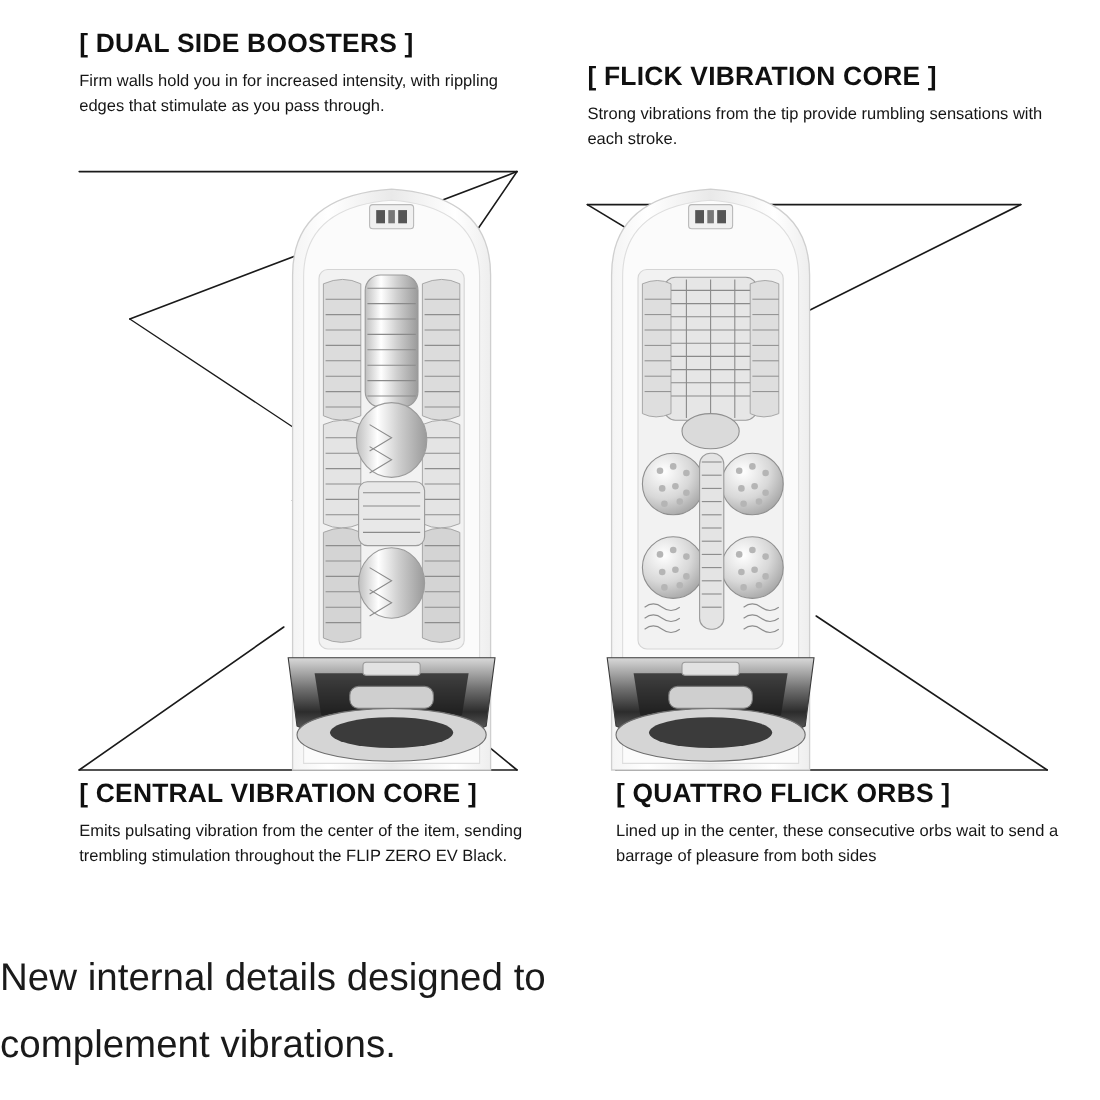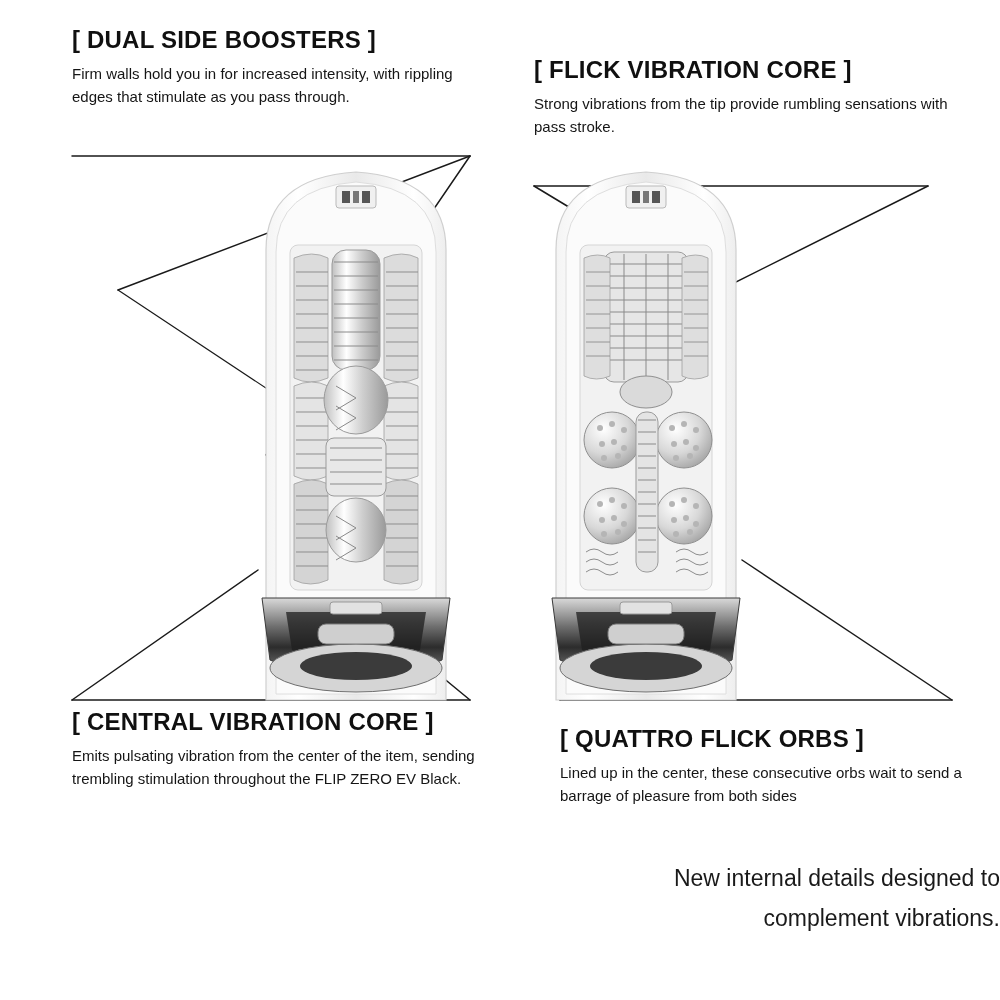--- a/index.html
+++ b/index.html
@@ -53,40 +53,39 @@
   }
   #callout-central-vibration-core {
     left: 72px;
     top: 708px;
     width: 430px;
   }
   #callout-quattro-flick-orbs {
     left: 560px;
     top: 708px;
     width: 420px;
-    margin-top: 17px;
   }
 
   
   #art {
     position: absolute;
     left: 0; top: 0;
     width: 1000px;
     height: 1000px;
     pointer-events: none;
   }
 
   
   #tagline {
     position: absolute;
     left: 0;
     top: 858px;
     width: 1000px;
-    text-align: right;
-    font-size: 23px;
+    text-align: left;
+    font-size: 35px;
     line-height: 1.75;
     color: #1a1a1a;
     font-weight: 400;
   }
   #tagline .tl-line {
     display: block;
   }
 </style>
 </head>
 <body>
@@ -377,21 +376,21 @@
     </g>
   </svg>
 
   <div class="callout" id="callout-dual-side-boosters">
     <div class="c-title">[ DUAL SIDE BOOSTERS ]</div>
     <div class="c-body">Firm walls hold you in for increased intensity, with rippling edges that stimulate as you pass through.</div>
   </div>
 
   <div class="callout" id="callout-deep-vibration-core">
     <div class="c-title">[ FLICK VIBRATION CORE ]</div>
-    <div class="c-body">Strong vibrations from the tip provide rumbling sensations with pass stroke.</div>
+    <div class="c-body">Strong vibrations from the tip provide rumbling sensations with each stroke.</div>
   </div>
 
   <div class="callout" id="callout-central-vibration-core">
     <div class="c-title">[ CENTRAL VIBRATION CORE ]</div>
     <div class="c-body">Emits pulsating vibration from the center of the item, sending trembling stimulation throughout the FLIP ZERO EV Black.</div>
   </div>
 
   <div class="callout" id="callout-quattro-flick-orbs">
     <div class="c-title">[ QUATTRO FLICK ORBS ]</div>
     <div class="c-body">Lined up in the center, these consecutive orbs wait to send a barrage of pleasure from both sides</div>

